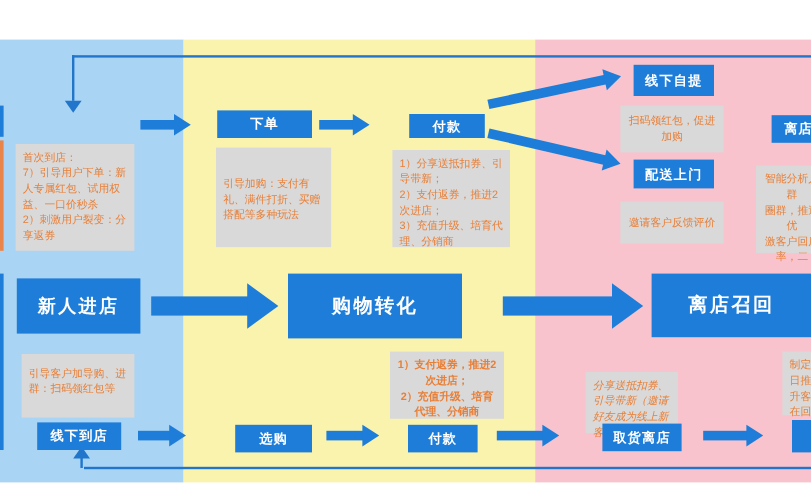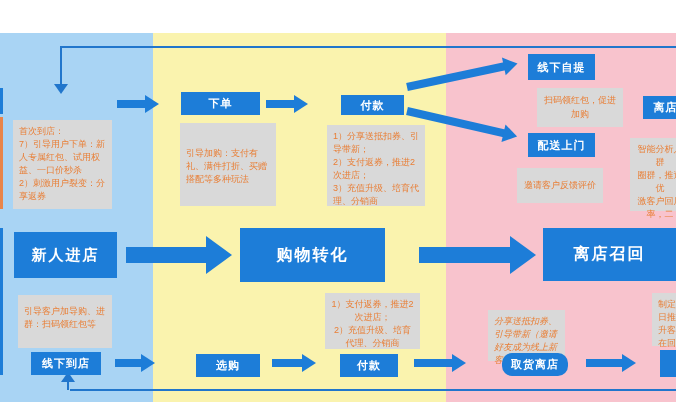--- a/index.html
+++ b/index.html
@@ -104,21 +104,21 @@
   <div class="note" style="left:13px;top:120px;width:99px;height:89px;">首次到店：
 7）引导用户下单：新人专属红包、试用权益、一口价秒杀
 2）刺激用户裂变：分享返券</div>
 
   <div class="note" style="left:180px;top:123px;width:96px;height:83px;padding-top:24px;">引导加购：支付有礼、满件打折、买赠搭配等多种玩法</div>
 
   <div class="note" style="left:327px;top:125px;width:98px;height:81px;">1）分享送抵扣券、引导带新；
 2）支付返券，推进2次进店；
 3）充值升级、培育代理、分销商</div>
 
-  <div class="note center" style="left:517px;top:88px;width:86px;height:39px;text-align:center;margin-left:20px;">扫码领红包，促进加购</div>
+  <div class="note center" style="left:517px;top:88px;width:86px;height:39px;text-align:center;">扫码领红包，促进加购</div>
 
   <div class="note center" style="left:517px;top:168px;width:86px;height:35px;">邀请客户反馈评价</div>
 
   <div class="note" style="left:630px;top:138px;width:60px;height:73px;text-align:center;">智能分析人群
 圈群，推送优
 激客户回店
 率，二</div>
 
   <div class="pbox big" style="left:14px;top:232px;width:103px;height:46px;font-size:15px;">
       <span>新人进店</span>
@@ -138,21 +138,21 @@
       <div class="head"></div>
     </div>
 
   <div class="pbox big" style="left:543px;top:228px;width:133px;height:53px;">
       <span>离店召回</span>
     </div>
 
   <div class="note" style="left:18px;top:295px;width:94px;height:53px;padding-top:10px;">引导客户加导购、进群：扫码领红包等</div>
 
 
-  <div class="note" style="left:325px;top:293px;width:95px;height:56px;text-align:center;">1）支付返券，推进2次进店；
+  <div class="note" style="left:325px;top:293px;width:95px;height:56px;text-align:center;font-weight:bold;">1）支付返券，推进2次进店；
 2）充值升级、培育代理、分销商</div>
 
   <div class="note" style="left:488px;top:310px;width:77px;height:51px;font-style:italic;">分享送抵扣券、引导带新（邀请好友成为线上新客，享受优惠）</div>
 
   <div class="note" style="left:652px;top:293px;width:50px;height:53px;">制定
 日推
 升客
 在回</div>
 
   <div class="pbox small" style="left:31px;top:352px;width:70px;height:23px;">
@@ -175,21 +175,21 @@
 
   <div class="pbox small" style="left:340px;top:354px;width:58px;height:23px;">
       <span>付款</span>
     </div>
 
   <div class="arr" style="left:414px;top:354px;width:52px;">
     <div class="shaft"></div>
       <div class="head"></div>
     </div>
 
-  <div class="pbox small" style="left:502px;top:353px;width:66px;height:23px;border-radius:10px;">
+  <div class="pbox small" style="left:502px;top:353px;width:66px;height:23px;">
       <span>取货离店</span>
     </div>
 
   <div class="arr" style="left:586px;top:354px;width:50px;">
     <div class="shaft"></div>
       <div class="head"></div>
     </div>
 
   <div class="pbox small" style="left:660px;top:350px;width:30px;height:27px;"></div>
 

